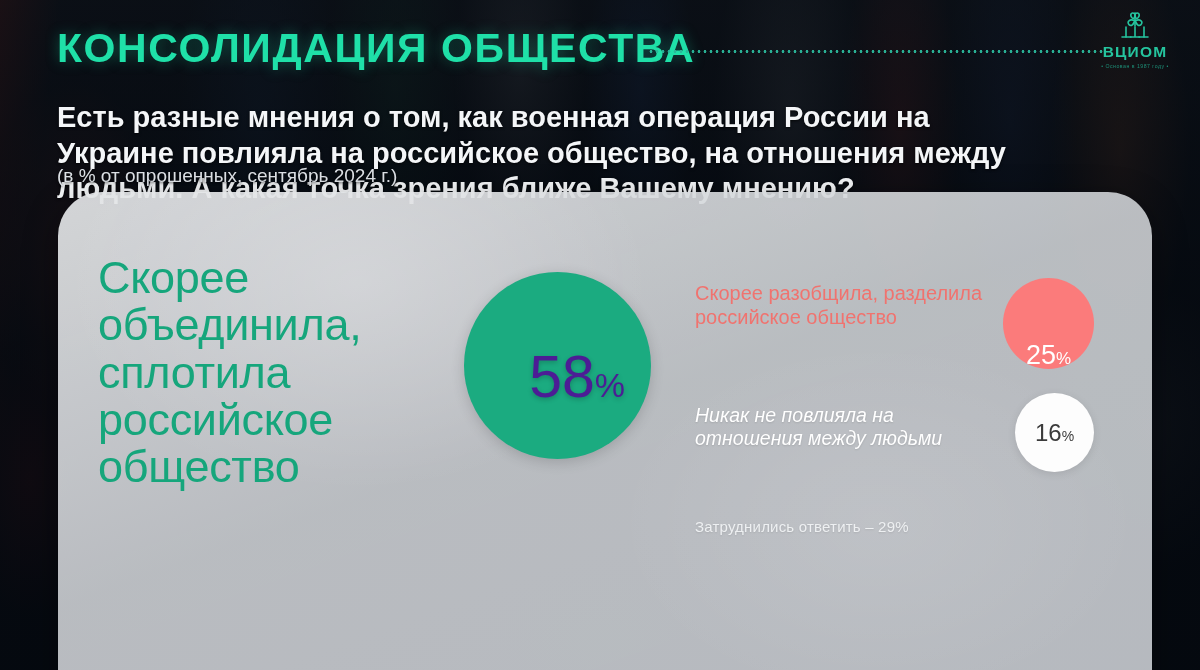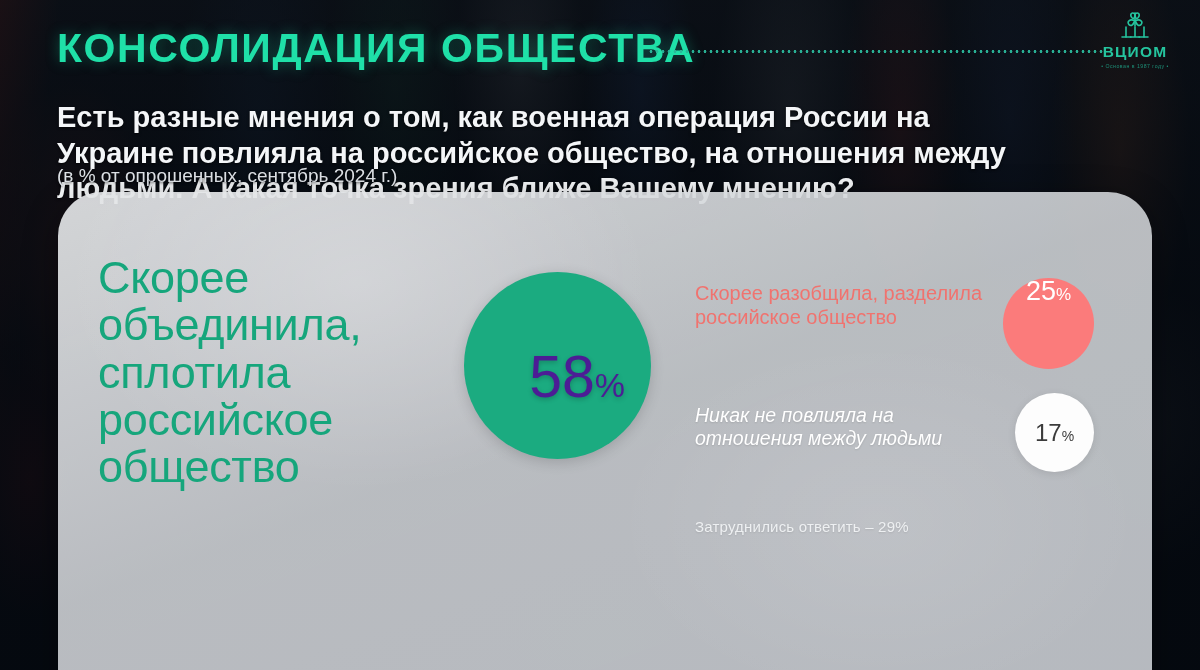--- a/index.html
+++ b/index.html
@@ -136,21 +136,21 @@
 
   .row-a-text {
     left:637px; top:90px; width:300px;
     color:#f0736f;
     font-size:20px; font-weight:400; line-height:1.18;
   }
   .circle-pink {
     left:945px; top:86px;
     width:91px; height:91px; border-radius:50%;
     background:#fb7b7b;
-    display:flex; align-items:flex-start; justify-content:center;
+    display:flex; align-items:flex-end; justify-content:center;
   }
   .circle-pink .val {
     color:#ffffff; font-size:27px; font-weight:400; line-height:1;
     white-space:nowrap;
   }
   .circle-pink .val .pct { font-size:17px; }
 
   .row-b-text {
     left:637px; top:212px; width:300px;
     color:#ffffff;
@@ -224,19 +224,19 @@
 
     <div class="row row-a-text">Скорее разобщила, разделила российское общество</div>
 
     <div class="row circle-pink">
       <span class="val"><span>25</span><span class="pct">%</span></span>
     </div>
 
     <div class="row row-b-text">Никак не повлияла на отношения между людьми</div>
 
     <div class="row circle-white">
-      <span class="val"><span>17</span><span class="pct">%</span></span>
+      <span class="val"><span>16</span><span class="pct">%</span></span>
     </div>
 
     <div class="footnote">Затруднились ответить – 29%</div>
 
   </div>
 </div>
 
 </body></html>

